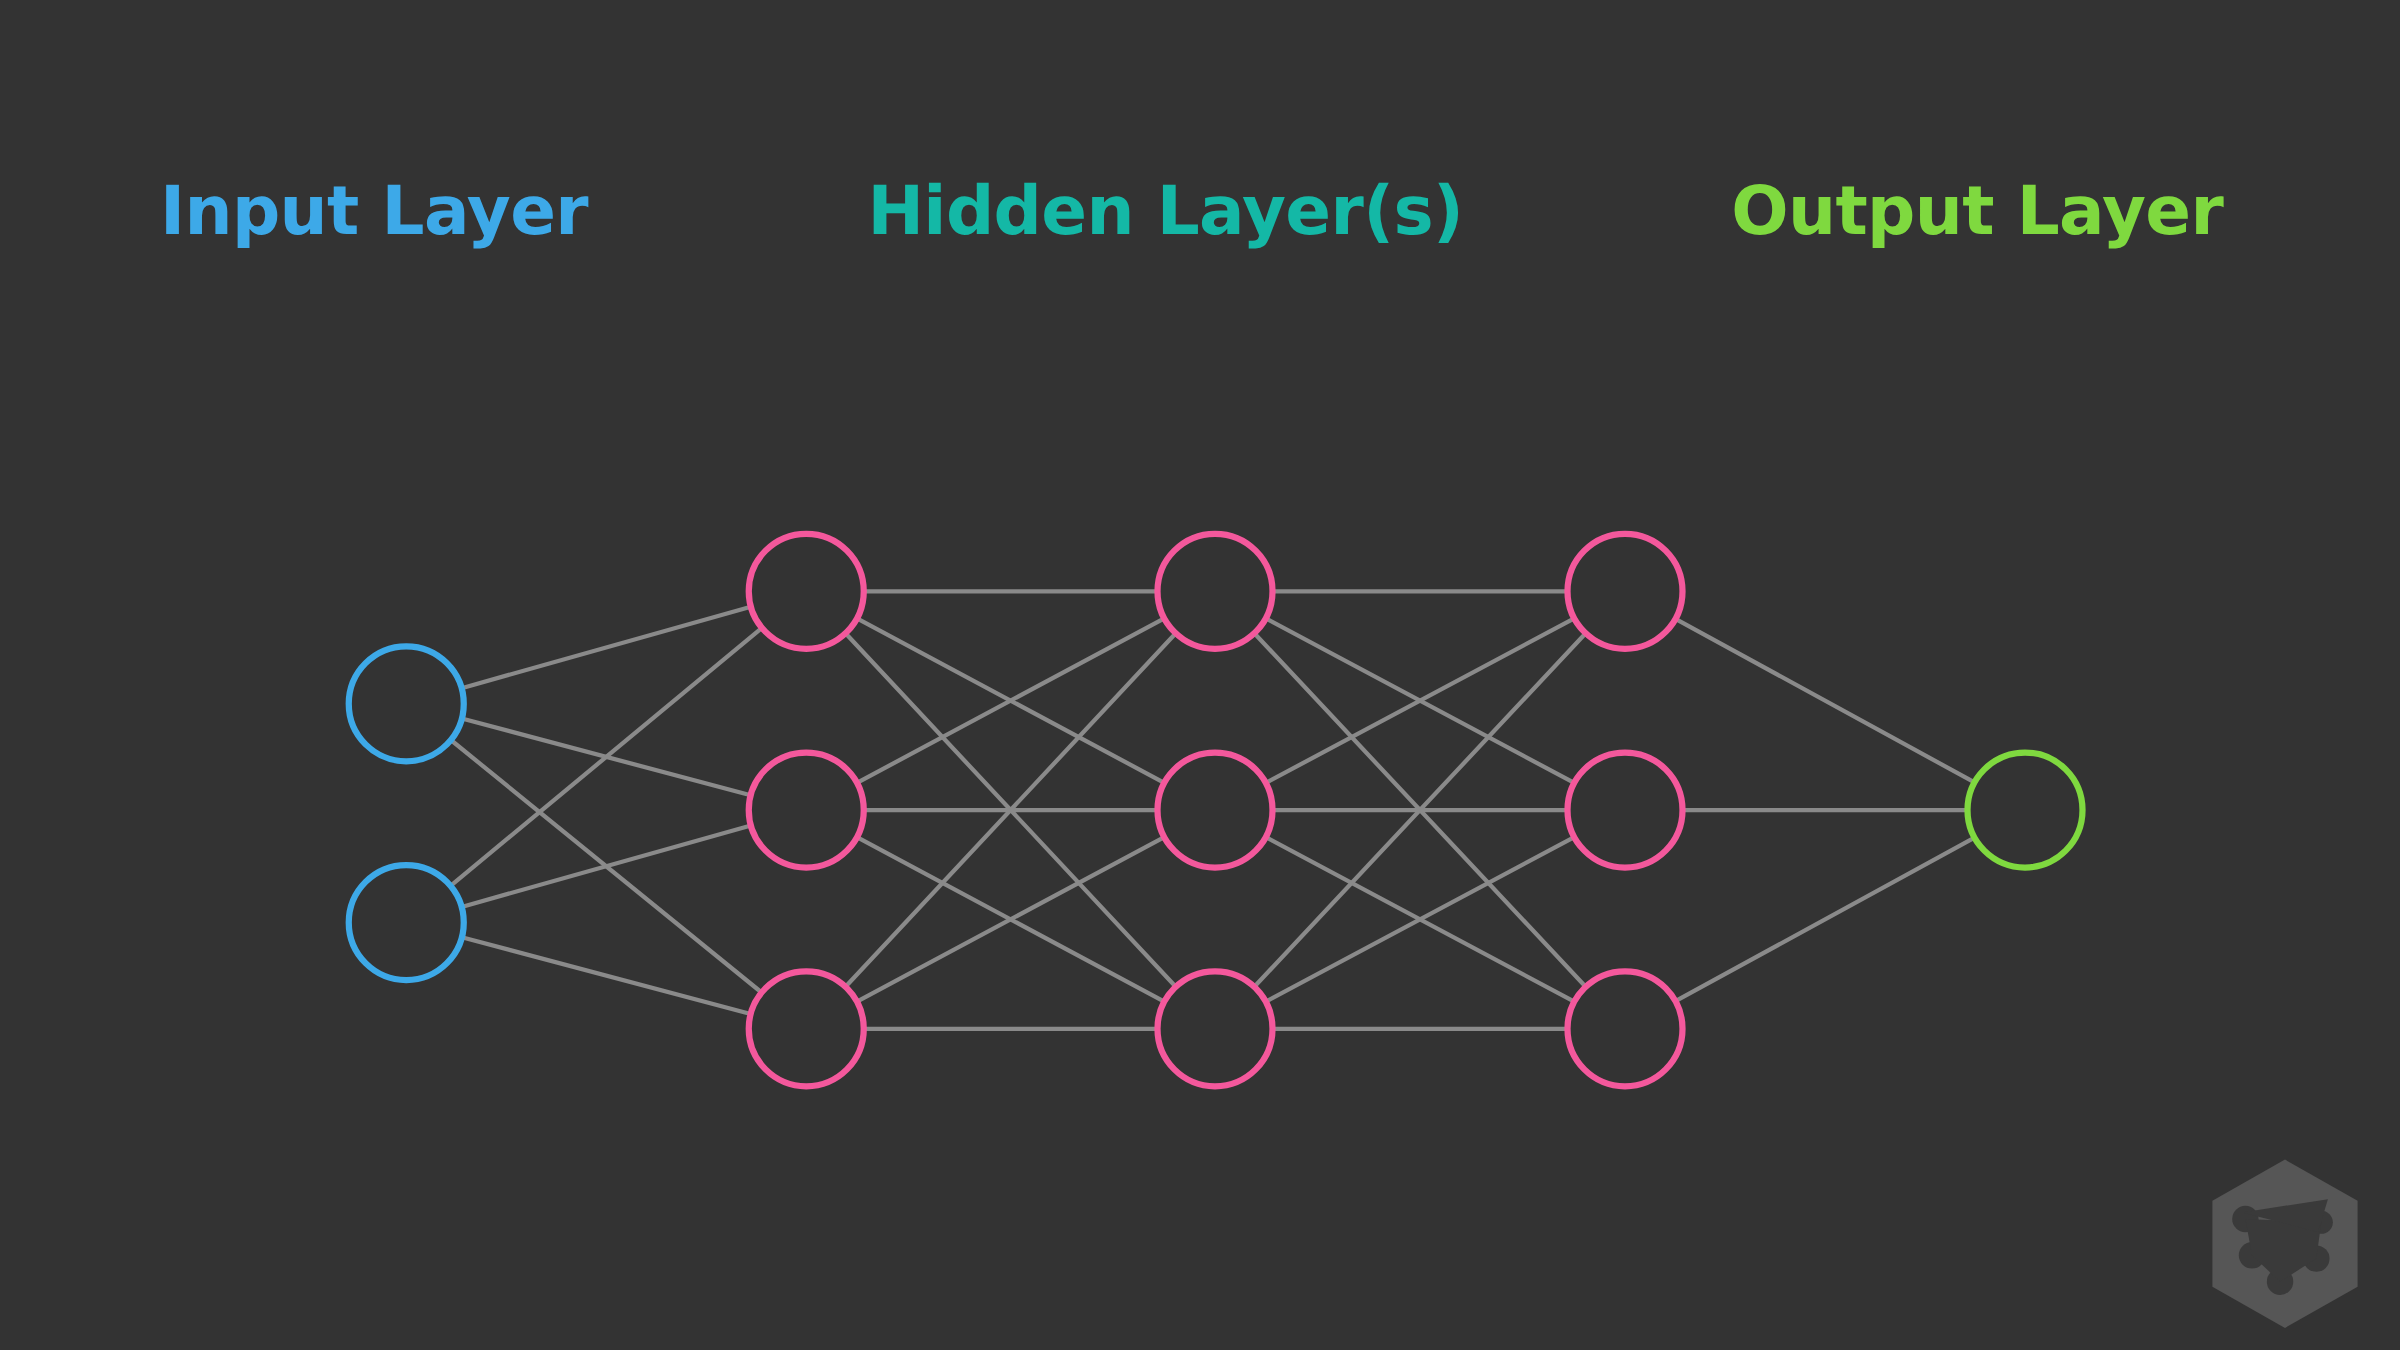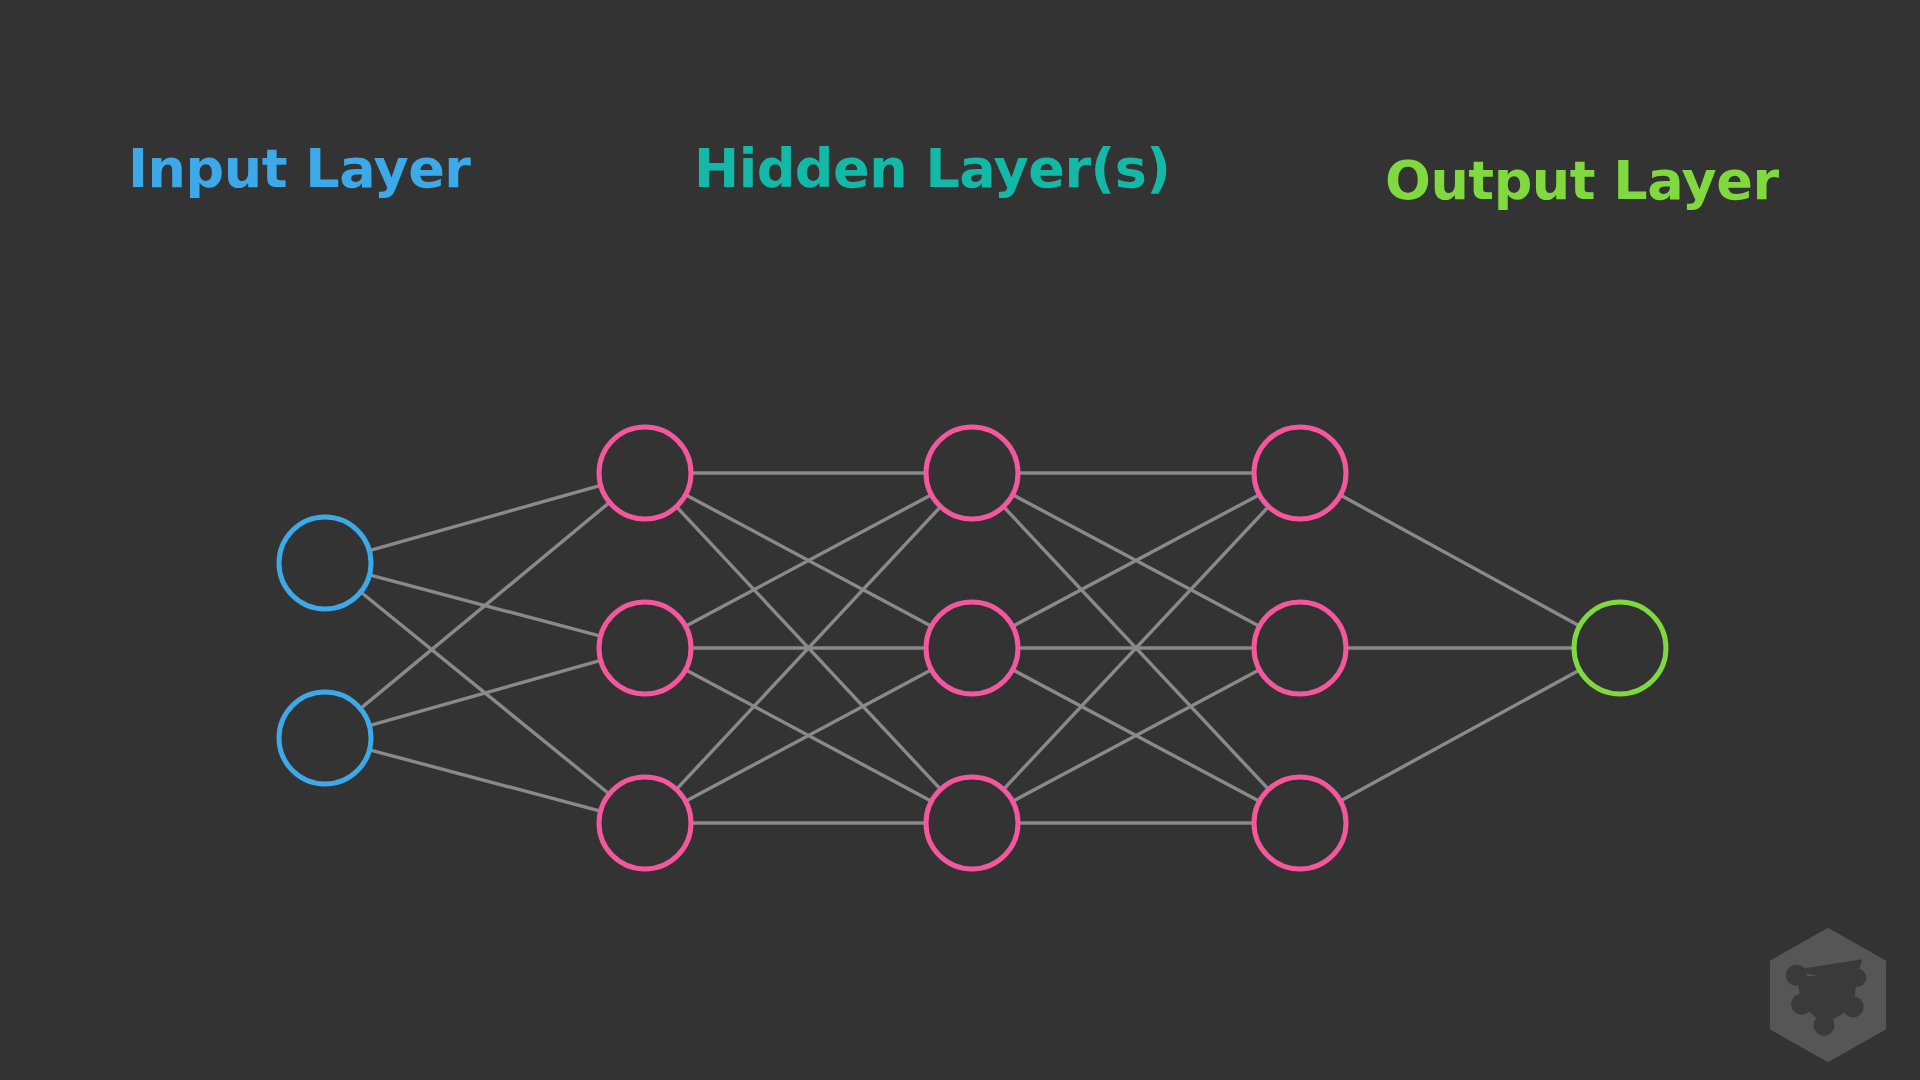--- a/index.html
+++ b/index.html
@@ -23,21 +23,21 @@
     position: absolute;
     font-family: "DejaVu Sans", "Liberation Sans", sans-serif;
     font-weight: bold;
     font-size: 54px;
     letter-spacing: -0.5px;
     white-space: nowrap;
     line-height: 1;
   }
   #label-input  { left: 128px;  top: 142px; }
   #label-hidden { left: 694px;  top: 142px; }
-  #label-output { left: 1385px; top: 142px; margin-top: 12px; }
+  #label-output { left: 1385px; top: 142px; }
 
   #net-svg {
     position: absolute;
     left: 0;
     top: 0;
     width: 1920px;
     height: 1080px;
   }
   #watermark {
     position: absolute;

